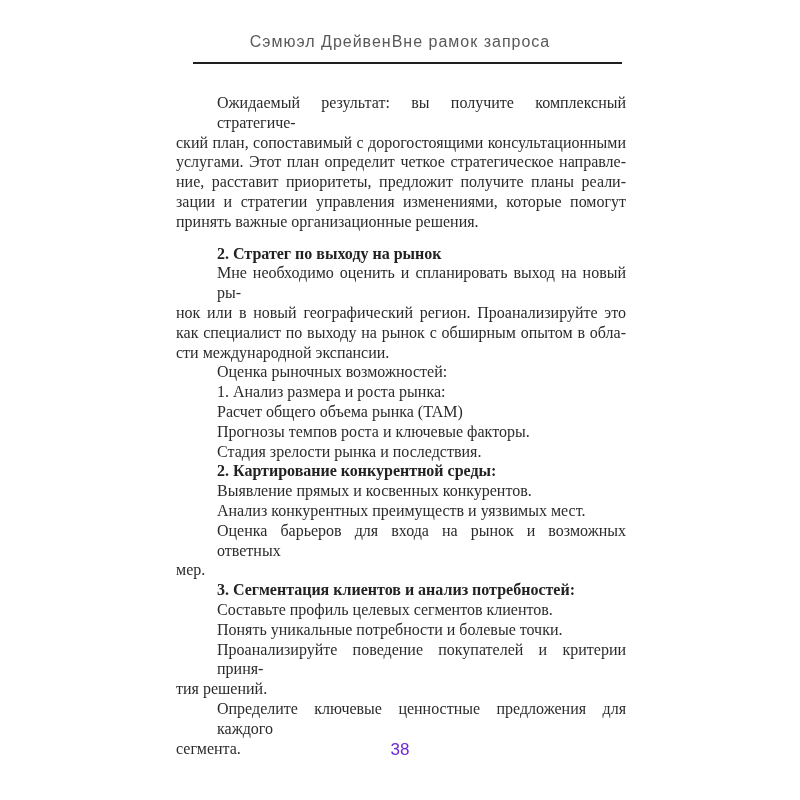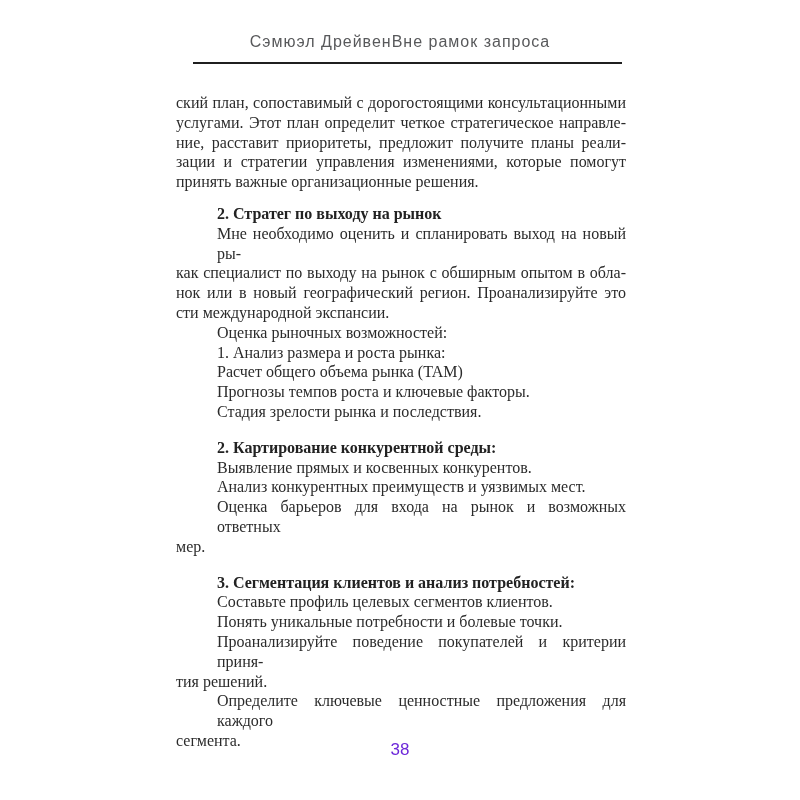--- a/index.html
+++ b/index.html
@@ -48,21 +48,20 @@
     font-size: 16px;
     line-height: 19.8px;
     color: #2b2b2b;
   }
   .para {
     margin: 0;
   }
   .para.bold {
     font-weight: bold;
     color: #222222;
-    margin-top: 16px;
   }
   .para.space-before {
     margin-top: 12px;
   }
   .line {
     text-align: left;
   }
   .line.just {
     text-align: justify;
     text-align-last: justify;
@@ -88,33 +87,34 @@
 
   <div class="running-head">
     <span>Сэмюэл Дрейвен</span>
     <span>Вне рамок запроса</span>
   </div>
 
   <div class="head-rule"></div>
 
   <div class="content">
       <div class="para">
+        <div class="line first just">Ожидаемый результат: вы получите комплексный стратегиче-</div>
         <div class="line just">ский план, сопоставимый с дорогостоящими консультационными</div>
         <div class="line just">услугами. Этот план определит четкое стратегическое направле-</div>
         <div class="line just">ние, расставит приоритеты, предложит получите планы реали-</div>
         <div class="line just">зации и стратегии управления изменениями, которые помогут</div>
         <div class="line">принять важные организационные решения.</div>
       </div>
       <div class="para bold space-before">
         <div class="line first">2. Стратег по выходу на рынок</div>
       </div>
       <div class="para">
         <div class="line first just">Мне необходимо оценить и спланировать выход на новый ры-</div>
+        <div class="line just">нок или в новый географический регион. Проанализируйте это</div>
         <div class="line just">как специалист по выходу на рынок с обширным опытом в обла-</div>
-        <div class="line just">нок или в новый географический регион. Проанализируйте это</div>
         <div class="line">сти международной экспансии.</div>
       </div>
       <div class="para">
         <div class="line first">Оценка рыночных возможностей:</div>
       </div>
       <div class="para">
         <div class="line first">1. Анализ размера и роста рынка:</div>
       </div>
       <div class="para">
         <div class="line first">Расчет общего объема рынка (TAM)</div>

